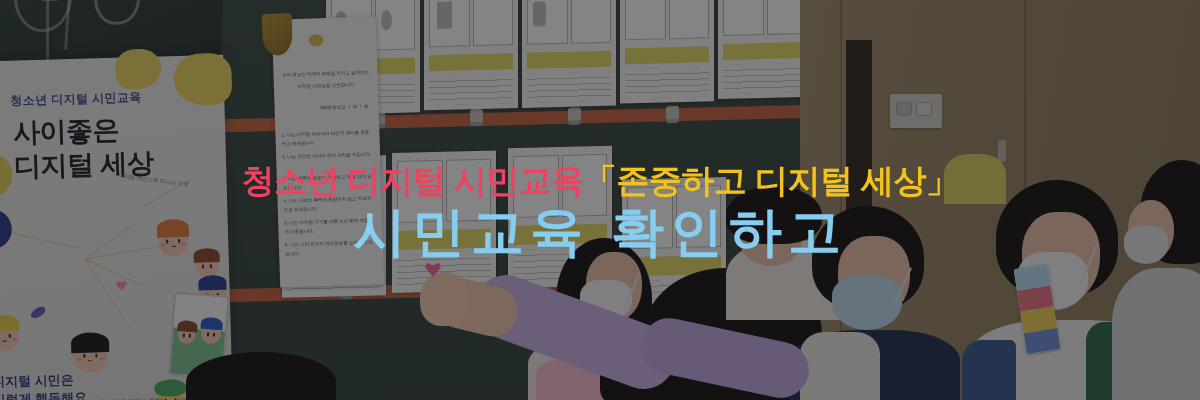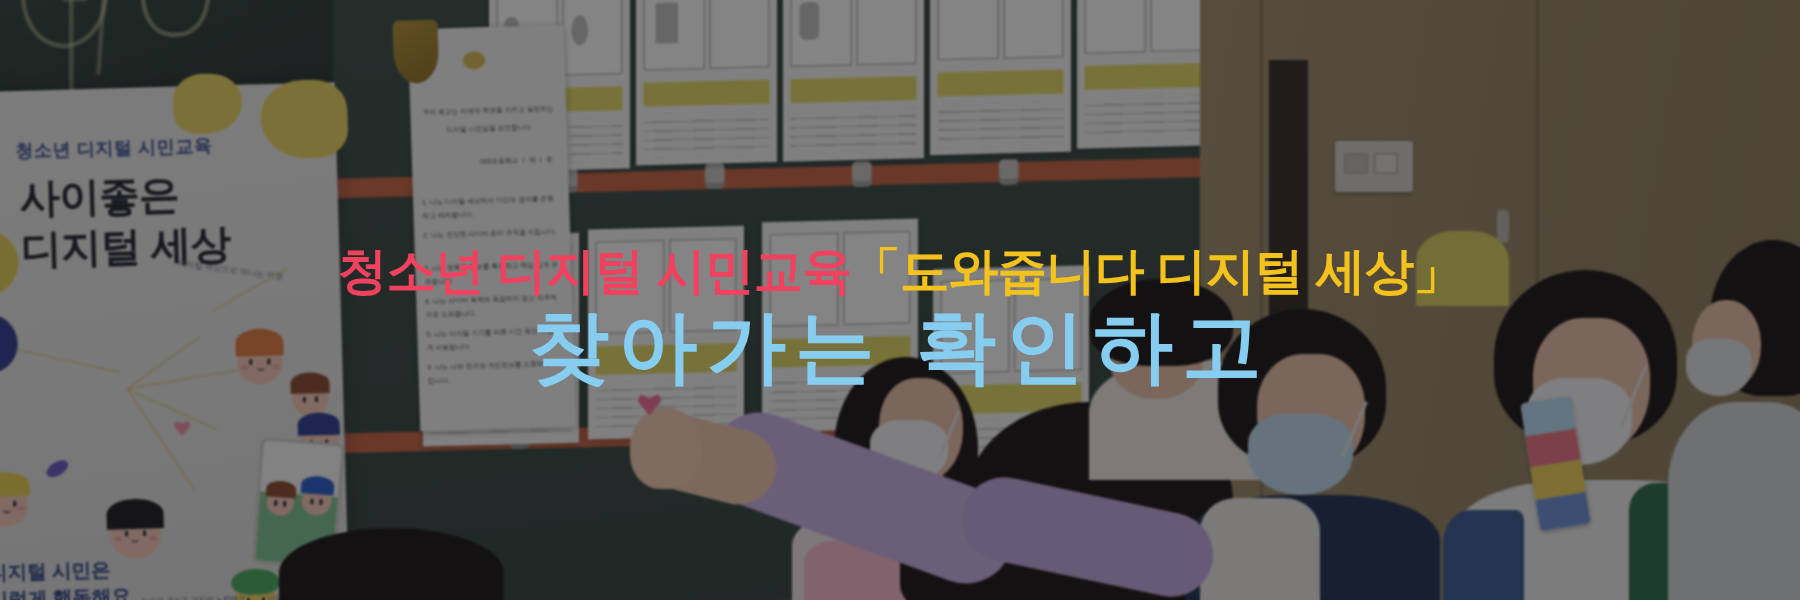--- a/index.html
+++ b/index.html
@@ -407,20 +407,20 @@
     <div class="heart-sticker"></div>
     <div class="sleeve" style="left:640px;top:330px;width:170px;height:56px;background:#bfa6d8;transform:rotate(12deg);"></div>
 
   </div>
 
   <div class="blurveil"></div>
   <div class="scrim"></div>
 
   <div class="headline">
     <div class="line1">
-      <span class="pink">청소년 디지털 시민교육</span><span class="gold">「도와줍니다 디지털 세상」</span>
+      <span class="pink">청소년 디지털 시민교육</span><span class="gold">「존중하고 디지털 세상」</span>
     </div>
     <div class="line2">
-      <span>찾아가는</span><span class="sp"></span><span>확인하고</span>
+      <span>시민교육</span><span class="sp"></span><span>확인하고</span>
     </div>
   </div>
 
 </div>
 
 </body></html>

